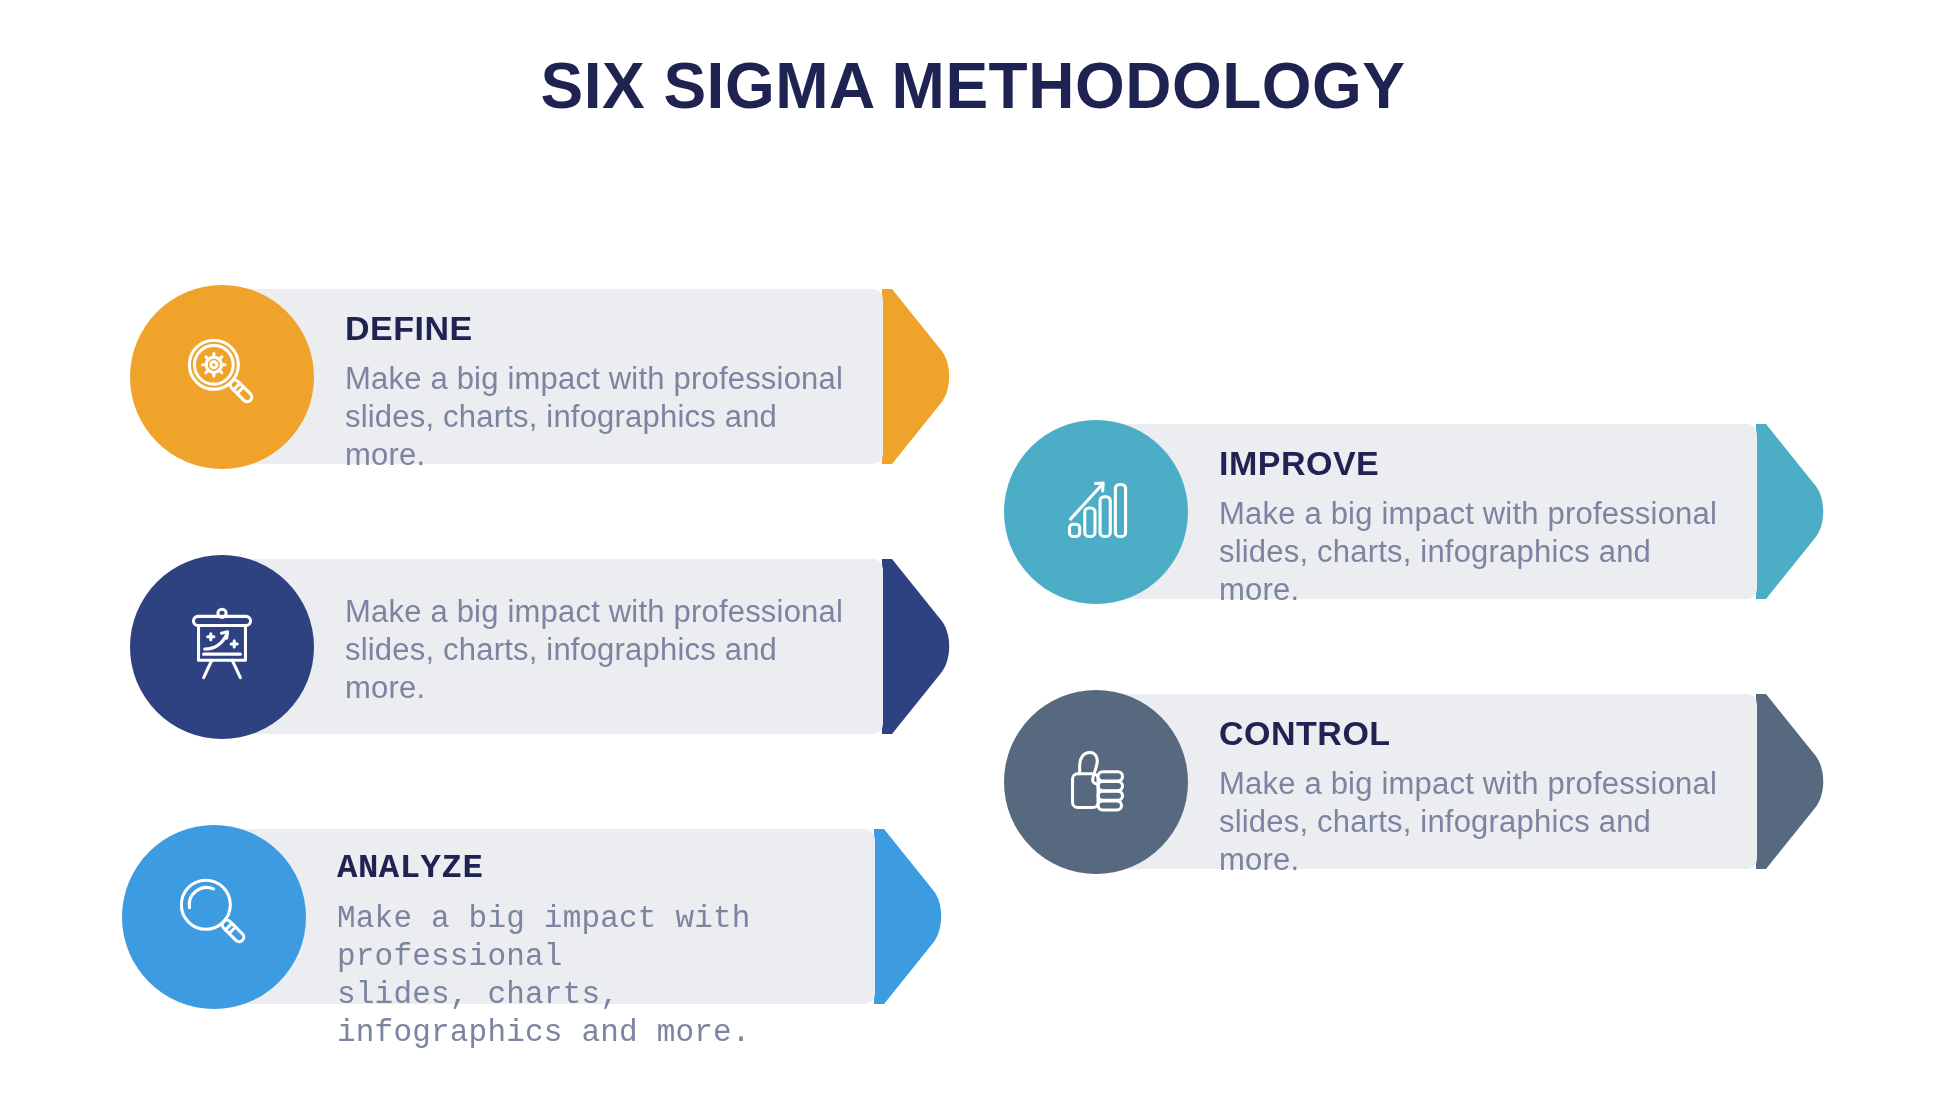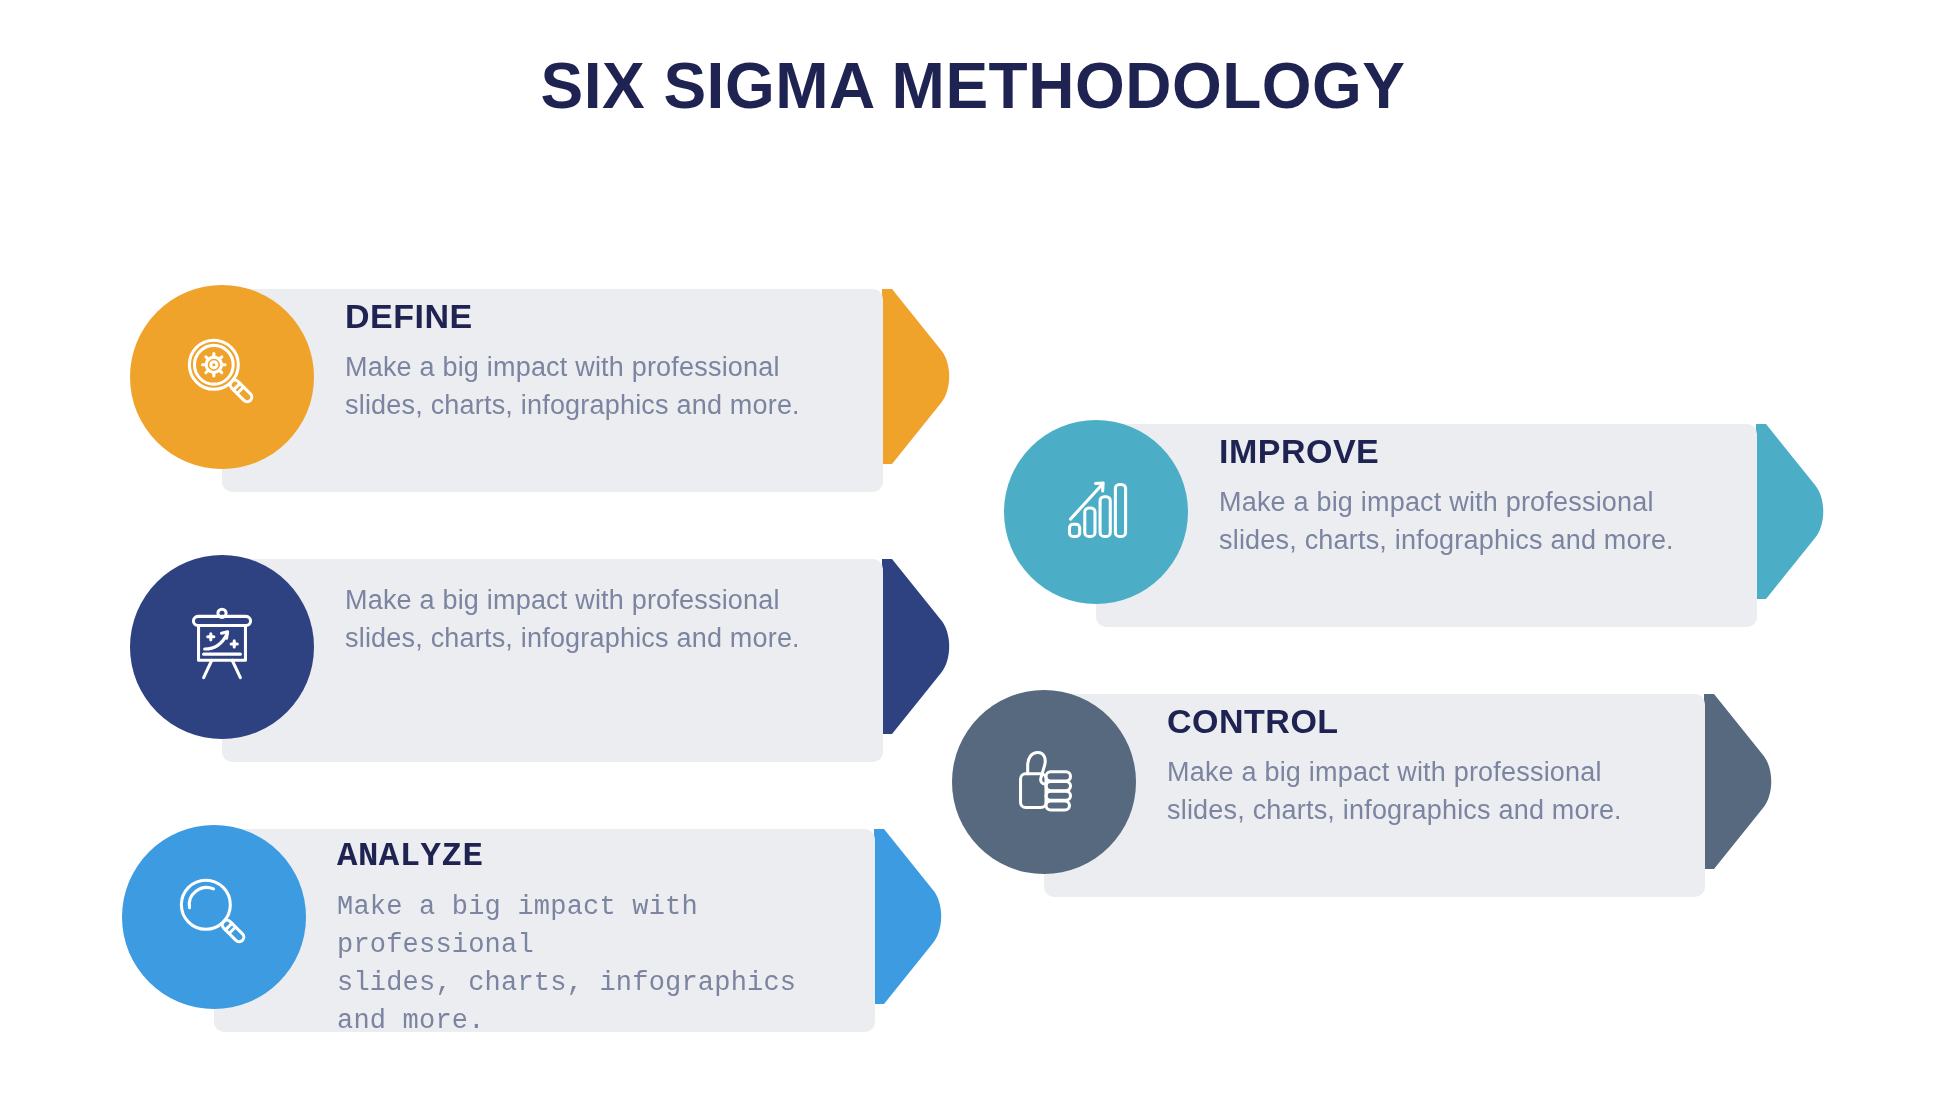--- a/index.html
+++ b/index.html
@@ -13,30 +13,30 @@
     letter-spacing:0.5px;color:#1F2352;
   }
   .subtitle{
     margin:12px 0 0 0;font-size:28px;font-weight:400;color:#6E7795;letter-spacing:0.4px;
   }
   .row{position:absolute;width:826px;height:175px;}
   .row.r0{left:130px;top:289px;}
   .row.r1{left:130px;top:559px;}
   .row.r2{left:122px;top:829px;font-family:Liberation Mono, monospace;}
   .row.r3{left:1004px;top:424px;}
-  .row.r4{left:952px;top:694px;text-decoration:underline;}
+  .row.r4{left:1004px;top:694px;text-decoration:underline;}
   .card{
-    position:absolute;left:92px;top:0;width:661px;height:203px;background:#ECEDF0;
-    border-radius:10px;box-sizing:border-box;padding:9px 28px 0 123px;z-index:1;
+    position:absolute;left:92px;top:0;width:661px;height:175px;background:#ECEDF0;
+    border-radius:10px;box-sizing:border-box;padding:21px 28px 0 123px;z-index:1;
   }
   .step-title{
     margin:0;font-size:34px;font-weight:800;color:#1F2352;letter-spacing:0.5px;line-height:1.1;
   }
   .step-desc{
-    margin:13px 0 0 0;font-size:27px;color:#7B84A0;line-height:38px;letter-spacing:0.2px;
+    margin:13px 0 0 0;font-size:31px;color:#7B84A0;line-height:38px;letter-spacing:0.2px;
   }
   .step-desc span{display:block;}
   .arrow{position:absolute;left:752px;top:0;width:74px;height:175px;z-index:0;}
   .circle{
     position:absolute;left:0;top:50%;transform:translateY(-50%);
     width:184px;height:184px;border-radius:50%;z-index:2;
     display:flex;align-items:center;justify-content:center;
   }
   .circle svg{width:102px;height:102px;}
   .ic{fill:none;stroke:#ffffff;stroke-width:3;stroke-linecap:round;stroke-linejoin:round;}

